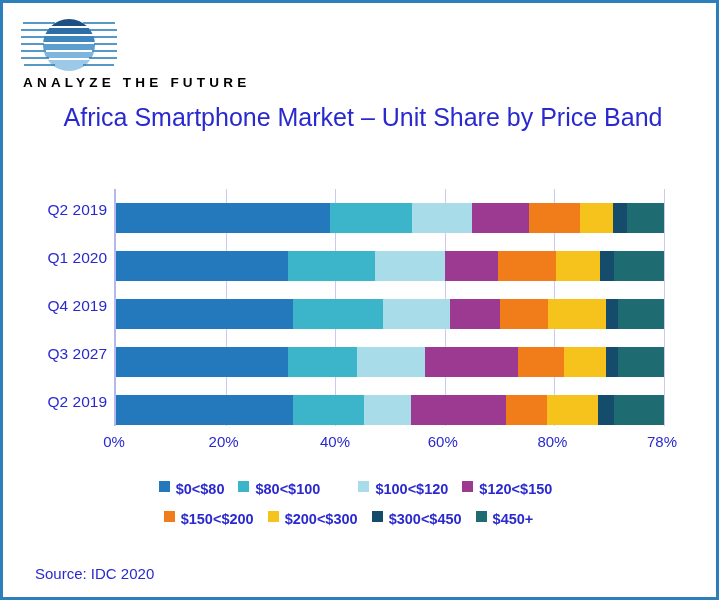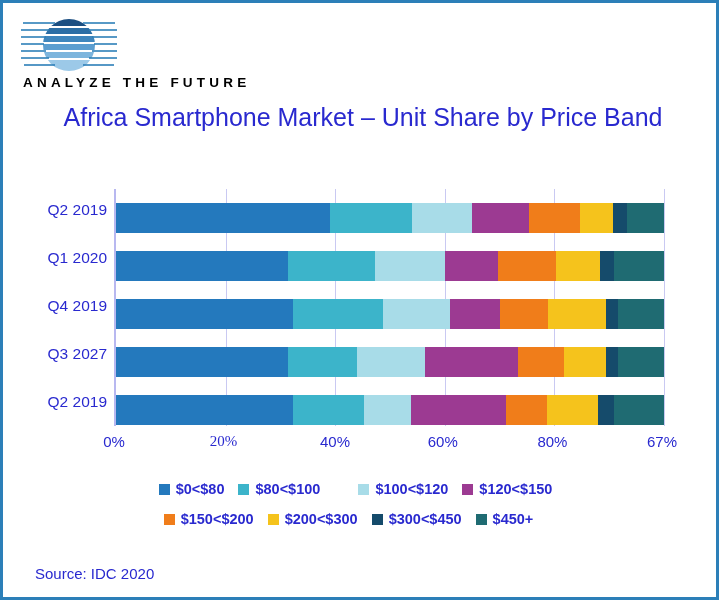--- a/index.html
+++ b/index.html
@@ -151,21 +151,20 @@
   .legend-row {
     position: absolute;
     left: 0;
     width: 719px;
     display: flex;
     justify-content: center;
     align-items: center;
   }
   .legend-item {
     display: flex;
-    align-items: center;
     white-space: nowrap;
   }
   .legend-swatch {
     width: 11px;
     height: 11px;
     margin-right: 6px;
     flex: 0 0 auto;
   }
   .legend-text {
     font-size: 14.5px;
@@ -286,25 +285,25 @@
           <div class="seg" title="Q2 2019 – $100&lt;$120: 8.5%" style="left: 248.244px; width: 46.58px; background: rgb(168, 220, 232);"></div>
           <div class="seg" title="Q2 2019 – $120&lt;$150: 17.4%" style="left: 294.824px; width: 95.352px; background: rgb(156, 58, 146);"></div>
           <div class="seg" title="Q2 2019 – $150&lt;$200: 7.4%" style="left: 390.176px; width: 40.552px; background: rgb(240, 125, 26);"></div>
           <div class="seg" title="Q2 2019 – $200&lt;$300: 9.4%" style="left: 430.728px; width: 51.512px; background: rgb(245, 195, 28);"></div>
           <div class="seg" title="Q2 2019 – $300&lt;$450: 2.9%" style="left: 482.24px; width: 15.892px; background: rgb(21, 75, 107);"></div>
           <div class="seg" title="Q2 2019 – $450+: 9.1%" style="left: 498.132px; width: 49.868px; background: rgb(31, 107, 114);"></div>
         </div>
       </div>
     <div id="x-labels">
         <div class="x-label" style="left: 0px;">0%</div>
-        <div class="x-label" style="left: 109.6px; font-family: Liberation Serif, serif;">20%</div>
+        <div class="x-label" style="left: 109.6px;">20%</div>
         <div class="x-label" style="left: 221px;">40%</div>
         <div class="x-label" style="left: 328.8px;">60%</div>
         <div class="x-label" style="left: 438.4px;">80%</div>
-        <div class="x-label" style="left: 548px;">67%</div>
+        <div class="x-label" style="left: 548px;">78%</div>
       </div>
   </div>
 
   <div id="legend">
       <div class="legend-row" style="top: 0px;">
         <div class="legend-item" style="margin-right: 14px;">
           <span class="legend-swatch" style="background: rgb(36, 121, 189);"></span>
           <span class="legend-text">$0&lt;$80</span>
         </div>
         <div class="legend-item" style="margin-right: 14px;">

